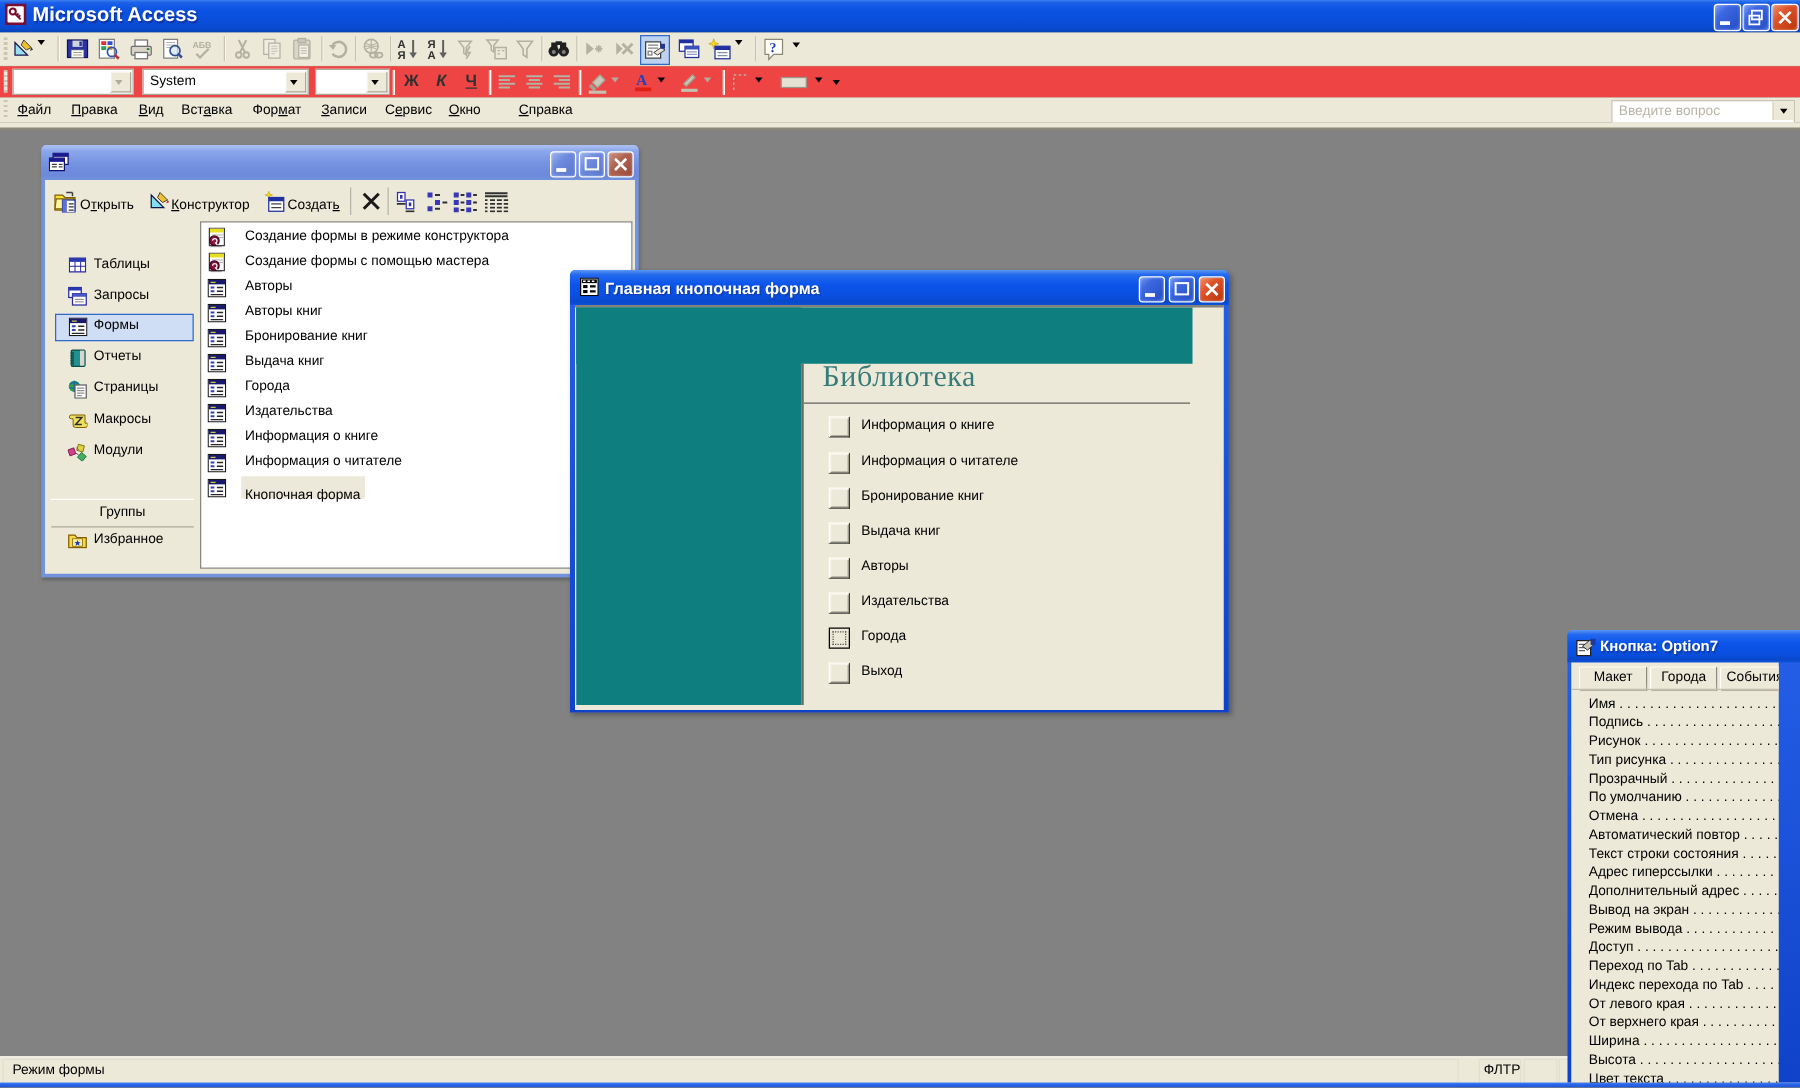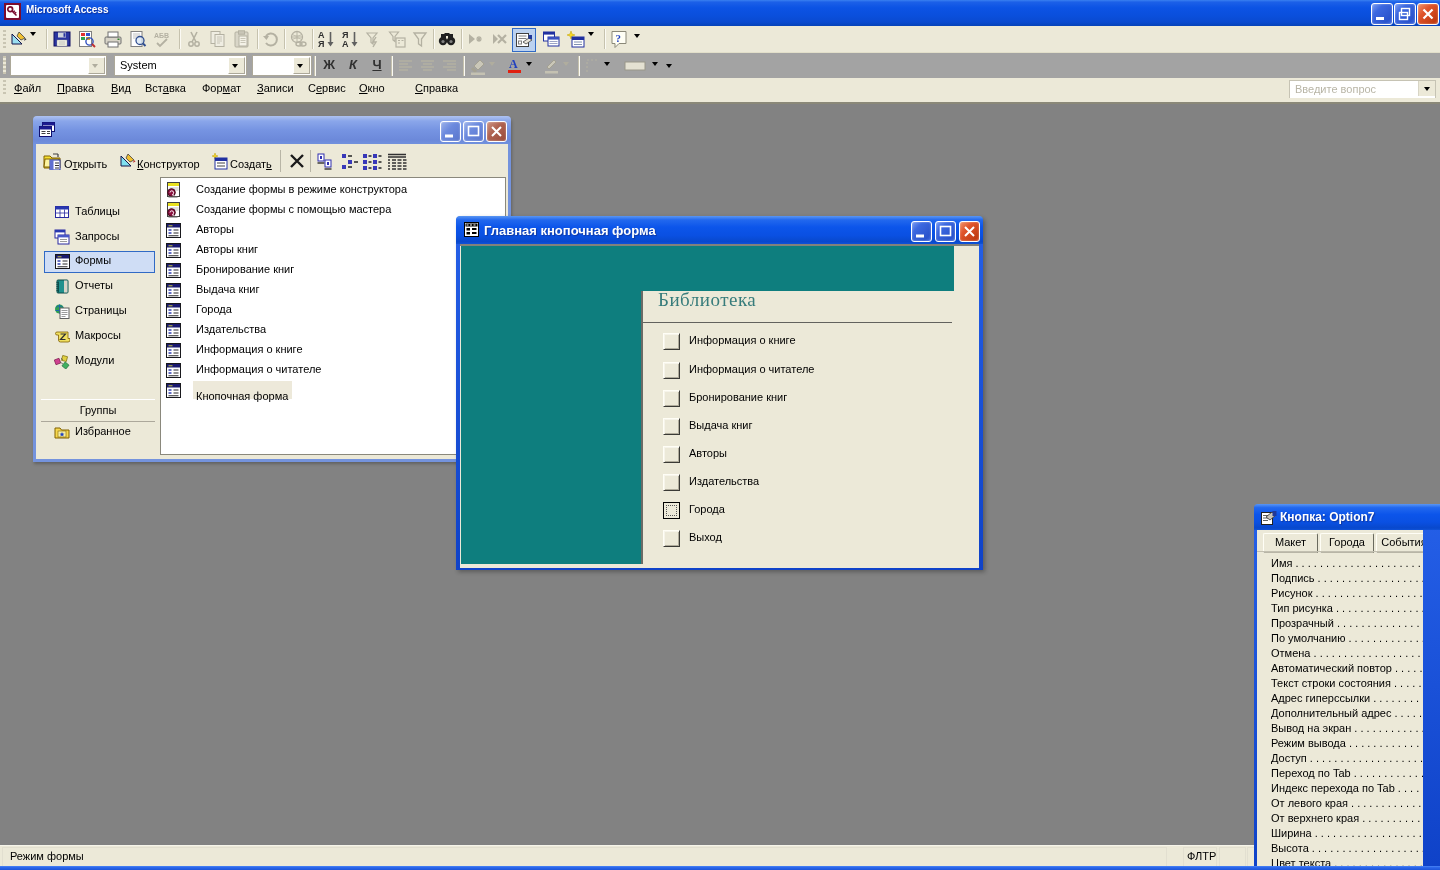--- a/index.html
+++ b/index.html
@@ -2,21 +2,21 @@
 <html><head><meta charset="utf-8">
 <style>
 html,body{margin:0;padding:0;}
 body{width:1440px;height:870px;overflow:hidden;position:relative;background:#808080;
      font-family:"Liberation Sans",sans-serif;font-size:11px;color:#000;}
 .abs{position:absolute;}
 
 #titlebar{left:0;top:0;width:1440px;height:26px;
   background:linear-gradient(180deg,#3a80f0 0%,#1c60e8 8%,#0c53e4 30%,#0a4fdc 60%,#0a4ad0 85%,#0643b8 100%);}
 #tb1{left:0;top:26px;width:1440px;height:26px;background:#ece9d8;border-bottom:1px solid #e2dfca;}
-#tb2{left:0;top:53px;width:1440px;height:25px;background:#a3a3a3;}
+#tb2{left:0;top:53px;width:1440px;height:25px;background:#ef4444;}
 #menubar{left:0;top:78px;width:1440px;height:20px;background:#ece9d8;}
 #menuedge{left:0;top:98px;width:1440px;height:4px;background:#ece9d8;border-bottom:2px solid #8a8878;}
 #workspace{left:0;top:104px;width:1440px;height:741px;background:#828282;}
 #statusbar{left:0;top:845px;width:1440px;height:21px;background:#ece9d8;border-top:1px solid #f6f4ea;}
 #bottomstrip{left:0;top:866px;width:1440px;height:4px;background:linear-gradient(180deg,#4a85f5,#2a65ea 40%,#1d55d8);}
 .grip{width:3px;height:18px;top:4px;left:3px;
  background:repeating-linear-gradient(180deg,#c9c5b2 0 2px,#ece9d8 2px 4px);}
 .tsep{width:1px;background:#c6c2ae;border-right:1px solid #fbfaf4;top:3px;height:20px;}
 
 .capbtn{width:20px;height:20px;border-radius:3px;border:1px solid #fff;
@@ -45,21 +45,21 @@
 </style></head>
 <body>
 <div class="abs" id="titlebar">
   <div class="abs" style="left:4px;top:3px;width:17px;height:17px;background:#7a0c2e;">
     <div class="abs" style="left:2px;top:2px;width:13px;height:13px;background:#fff;border-radius:1px;"></div>
     <svg class="abs" style="left:2px;top:2px" width="13" height="13" viewBox="0 0 13 13">
       <circle cx="4.2" cy="4.2" r="2.4" fill="none" stroke="#7a0c2e" stroke-width="1.7"></circle>
       <path d="M6 6 L10.5 10.5 M8.6 8.6 L10.2 7.2 M7.2 7.2 L8.8 5.8" stroke="#7a0c2e" stroke-width="1.5" fill="none"></path>
     </svg>
   </div>
-  <div class="abs" style="left:26px;top:4px;font-size:10px;font-weight:bold;color:#fff;text-shadow:1px 1px 1px #10309a;">Microsoft Access</div>
+  <div class="abs" style="left:26px;top:4px;font-size:16px;font-weight:bold;color:#fff;text-shadow:1px 1px 1px #10309a;">Microsoft Access</div>
   <div class="abs capbtn" style="left:1371px;top:3px;">
       <svg width="20" height="20">
         <rect x="4" y="13" width="8" height="3" fill="#fff"></rect>
       </svg>
     </div>
   <div class="abs capbtn" style="left:1394px;top:3px;">
       <svg width="20" height="20">
         <rect x="6.5" y="4.5" width="8" height="7" fill="none" stroke="#fff" stroke-width="1.4"></rect>
         <rect x="4.5" y="8.5" width="8" height="7" fill="none" stroke="#fff" stroke-width="1.4"></rect>
       </svg>
@@ -586,21 +586,21 @@
    <div class="abs capbtn red" style="left:503px;top:5px;width:19px;height:19px">
         <svg width="19" height="19">
           <path d="M5 5 L14 14 M14 5 L5 14" stroke="#fff" stroke-width="2"></path>
         </svg>
       </div>
  </div>
  <div class="abs" id="formcontent" style="left:4px;top:28px;width:519px;height:322px;background:#ece9d8;border-top:2px solid #82817a;">
    <div class="abs" style="left:1px;top:0;width:493px;height:45px;background:#0e7e7e;"></div>
    <div class="abs" style="left:1px;top:0;width:180px;height:318px;background:#0e7e7e;"></div>
    <div class="abs" style="left:181px;top:45px;width:2px;height:273px;background:#6b6b66;"></div>
-   <div class="abs" style="left:198px;top:43px;font-family:'Liberation Serif',serif;font-size:19px;color:#377c7b;letter-spacing:0.5px;">Библиотека</div>
+   <div class="abs" style="left:198px;top:43px;font-family:'Liberation Serif',serif;font-size:24px;color:#377c7b;letter-spacing:0.5px;">Библиотека</div>
    <div class="abs" style="left:183px;top:76px;width:309px;height:1px;background:#62625e;"></div>
    <div class="abs" style="left:203px;top:87px;width:15px;height:15px;background:#ece9d8;border:1px solid;border-color:#fffef6 #3a3a36 #3a3a36 #fffef6;box-shadow:inset 1px 1px 0 #f6f4ea,inset -1px -1px 0 #b0ac9c;"></div>
    <div class="abs" style="left:229px;top:88px;">Информация о книге</div>
    <div class="abs" style="left:203px;top:116px;width:15px;height:15px;background:#ece9d8;border:1px solid;border-color:#fffef6 #3a3a36 #3a3a36 #fffef6;box-shadow:inset 1px 1px 0 #f6f4ea,inset -1px -1px 0 #b0ac9c;"></div>
    <div class="abs" style="left:229px;top:117px;">Информация о читателе</div>
    <div class="abs" style="left:203px;top:144px;width:15px;height:15px;background:#ece9d8;border:1px solid;border-color:#fffef6 #3a3a36 #3a3a36 #fffef6;box-shadow:inset 1px 1px 0 #f6f4ea,inset -1px -1px 0 #b0ac9c;"></div>
    <div class="abs" style="left:229px;top:145px;">Бронирование книг</div>
    <div class="abs" style="left:203px;top:172px;width:15px;height:15px;background:#ece9d8;border:1px solid;border-color:#fffef6 #3a3a36 #3a3a36 #fffef6;box-shadow:inset 1px 1px 0 #f6f4ea,inset -1px -1px 0 #b0ac9c;"></div>
    <div class="abs" style="left:229px;top:173px;">Выдача книг</div>
    <div class="abs" style="left:203px;top:200px;width:15px;height:15px;background:#ece9d8;border:1px solid;border-color:#fffef6 #3a3a36 #3a3a36 #fffef6;box-shadow:inset 1px 1px 0 #f6f4ea,inset -1px -1px 0 #b0ac9c;"></div>

